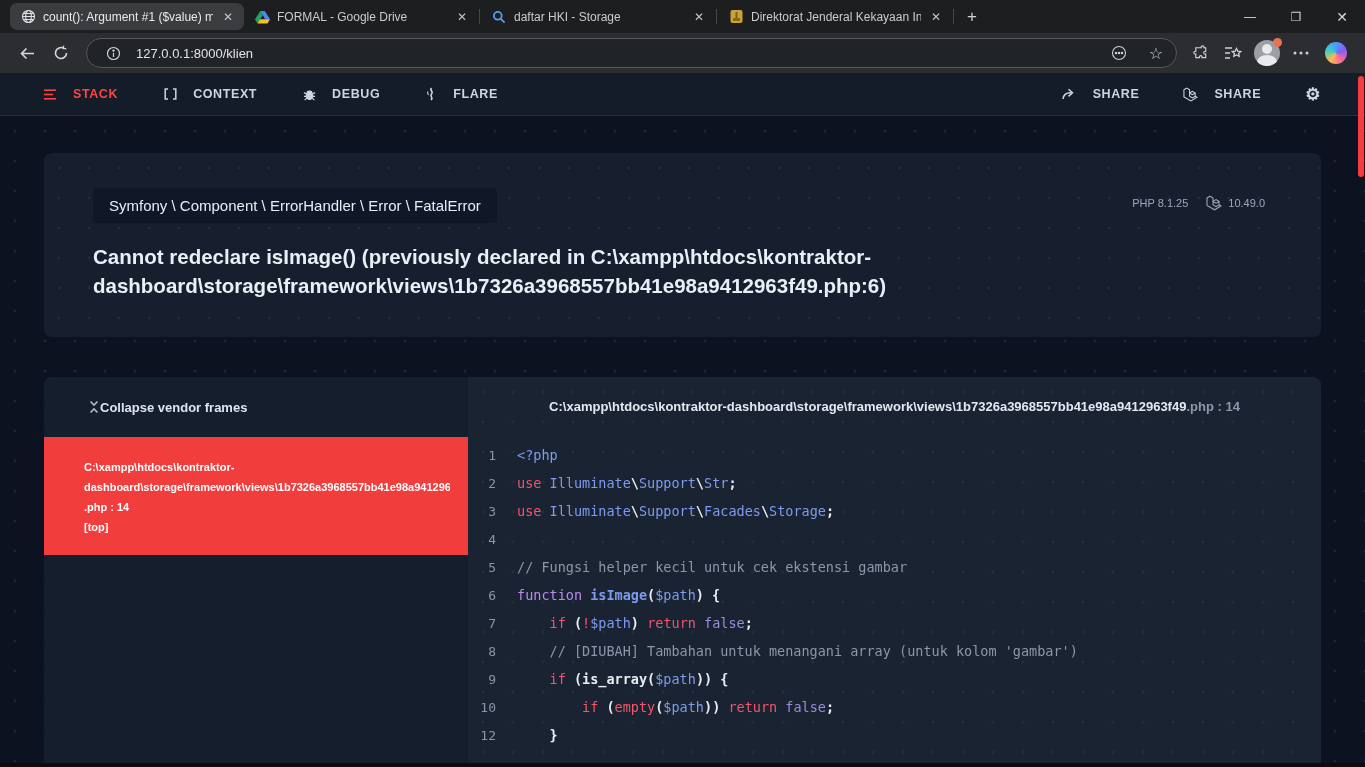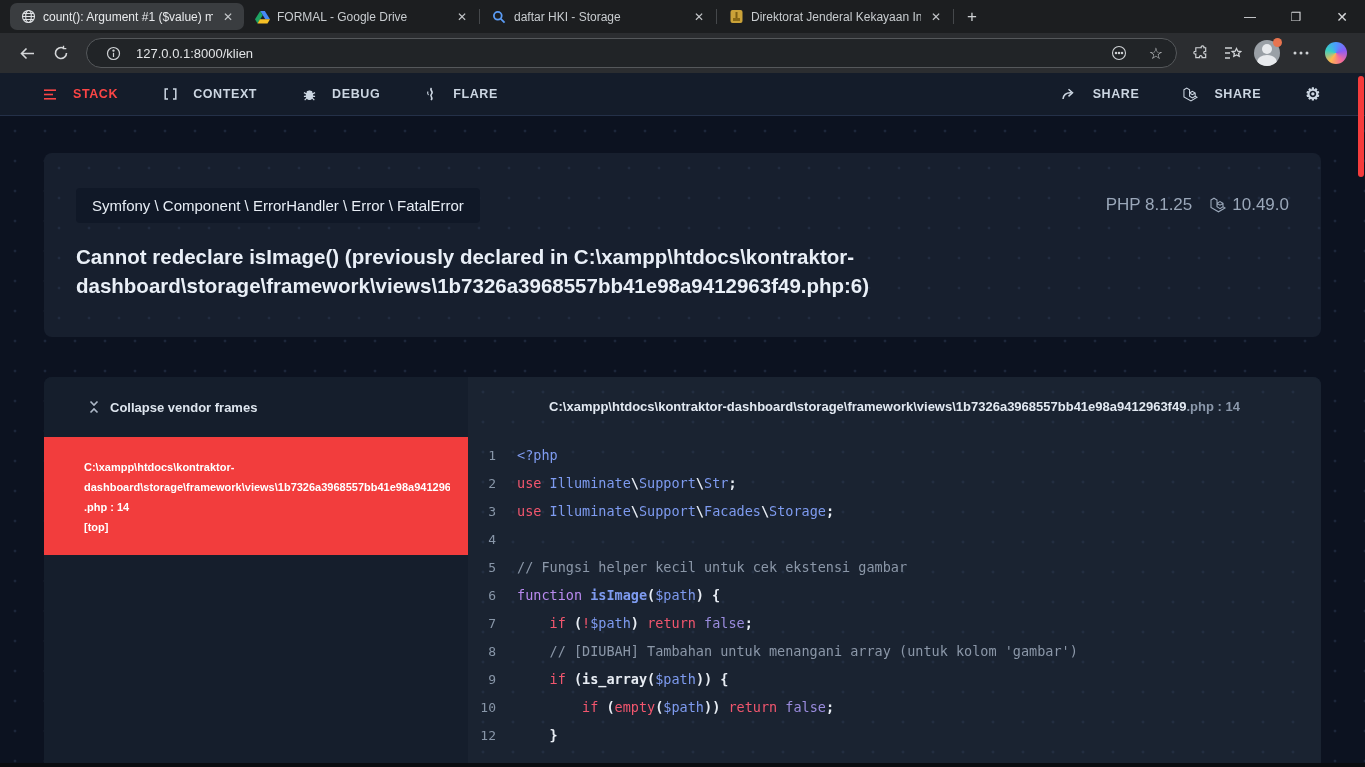--- a/index.html
+++ b/index.html
@@ -45,32 +45,32 @@
 
   
   .content { position:relative; height:651px; overflow:hidden; padding:37px 44px 0;
              background-color:#0c1220;
              background-image:radial-gradient(circle, rgba(44,58,84,.5) 1.2px, transparent 1.7px);
              background-size:30px 30px; }
   .card { border-radius:8px;
           background-color:#171f2e;
           background-image:radial-gradient(circle, rgba(52,68,97,.35) 1.2px, transparent 1.7px);
           background-size:30px 30px; }
-  .card-error { height:184px; padding:35px 32px; position:relative; }
+  .card-error { height:184px; padding:35px 49px; position:relative; }
   .exc-badge { display:inline-block; background:#101827; color:#e7edf5; font-size:15px;
                padding:9px 16px; border-radius:4px; }
-  .versions { position:absolute; top:42px; right:32px; display:flex; align-items:center; gap:18px;
-              color:#9aa7b9; font-size:17px; }
+  .versions { position:absolute; top:42px; right:56px; display:flex; align-items:center; gap:18px;
+              color:#9aa7b9; font-size:11px; }
   .ver { display:flex; align-items:center; gap:6px; }
   .err-msg { margin-top:20px; max-width:870px; font-size:20.5px; font-weight:700;
              color:#e9eff7; line-height:28.5px; }
 
   .card-stack { margin-top:40px; height:430px; display:flex; overflow:hidden; }
   .stack-panel { width:424px; flex-shrink:0; background:#151e2c; }
-  .stack-header { height:60px; display:flex; align-items:center; gap:10px; padding:0 44px;
+  .stack-header { height:60px; display:flex; align-items:center; padding:0 44px;
                   color:#dde5ee; font-size:13px; font-weight:700; }
   .frame { background:#f23d3d; color:#ffffff; padding:20px 18px 18px 40px;
            font-size:11px; font-weight:700; line-height:20px; }
   .frame-line { white-space:nowrap; overflow:hidden; }
 
   .editor-panel { flex:1; display:flex; flex-direction:column;
                   background-color:#1a2331;
                   background-image:radial-gradient(circle, rgba(56,72,102,.3) 1.2px, transparent 1.7px);
                   background-size:30px 30px; }
   .editor-header { height:58px; display:flex; align-items:center; justify-content:center;

